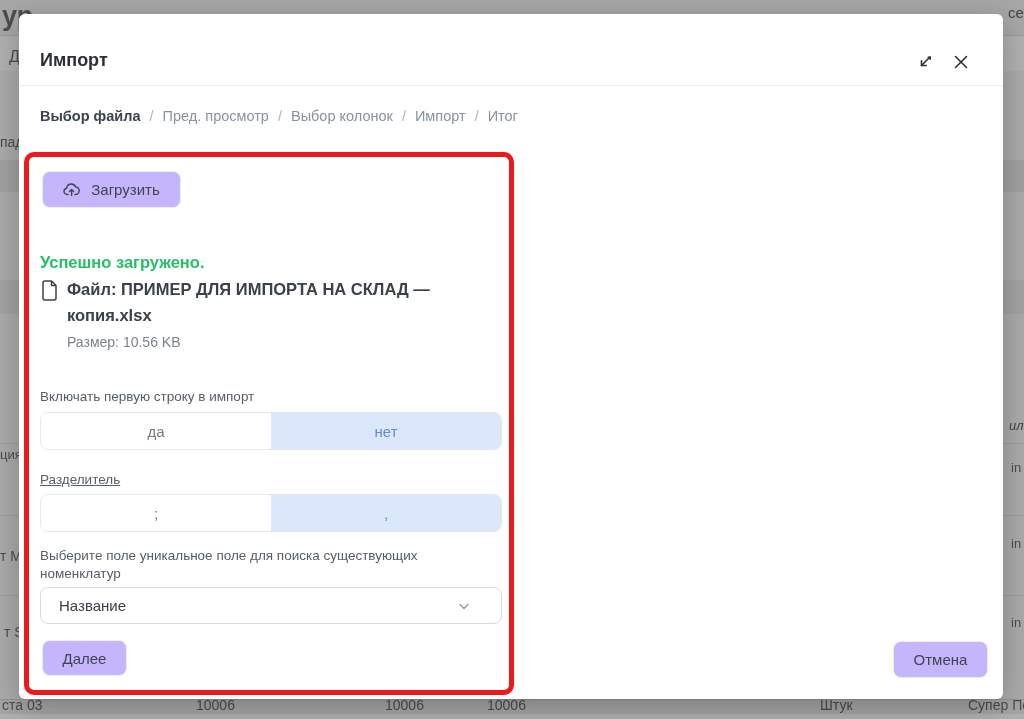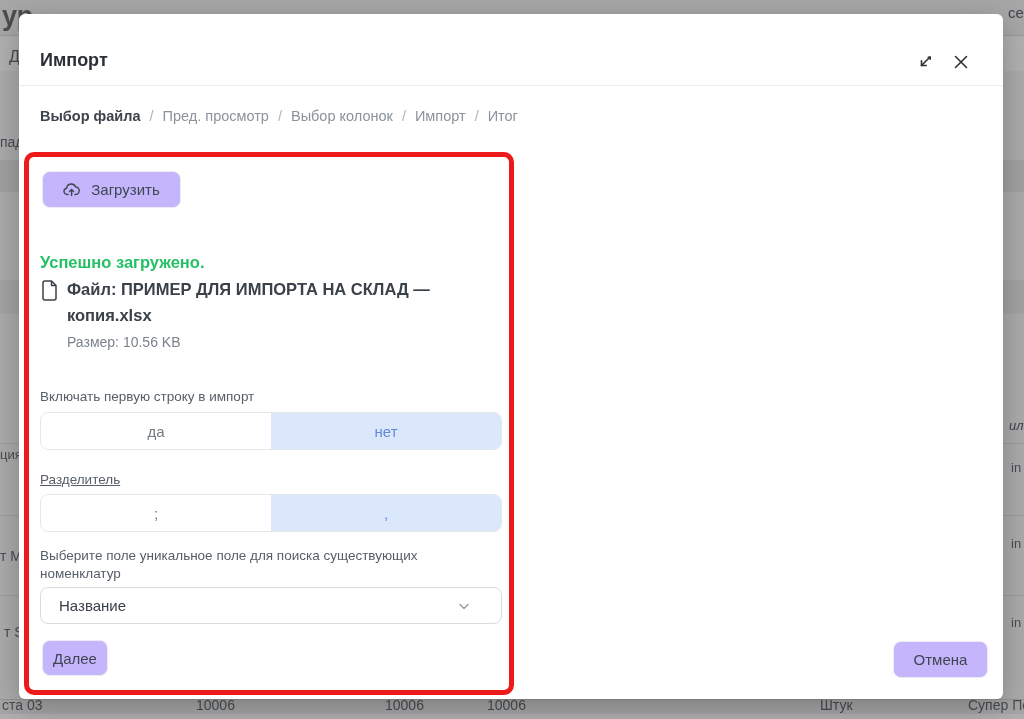--- a/index.html
+++ b/index.html
@@ -76,21 +76,21 @@
   .seg-sep   { top:480px; }
   .seg-opt { flex:1; display:flex; align-items:center; justify-content:center;
              font-size:15px; color:#737b85; cursor:pointer; background:#fff; }
   .seg-opt.selected { background:#dbe7fb; color:#6289d7; }
 
   .select { position:absolute; left:21px; top:573px; width:462px; height:37px; border:1px solid #d8dce2;
             border-radius:8px; display:flex; align-items:center; padding:0 30px 0 18px;
             font-size:15px; color:#3a4149; cursor:pointer; background:#fff; }
   .select .chev { margin-left:auto; color:#9aa0a8; }
 
-  .next-btn   { position:absolute; left:23px;  top:626px; width:66px; height:36px; }
+  .next-btn   { position:absolute; left:23px;  top:626px; width:85px; height:36px; }
   .cancel-btn { position:absolute; left:874px; top:627px; width:95px; height:37px; }
 
   .info-box { position:absolute; left:514px; top:162px; width:455px; height:80px;
               background:#c4ebf3; border-radius:8px; padding:15px 20px; }
   .info-box .txt { width:345px; font-size:15.5px; color:#2a2f36; line-height:25px; }
 
   
   .red-rect { position:absolute; left:24px; top:152px; width:490px; height:543px;
               border:5px solid #ec1a1a; border-radius:10px; pointer-events:none; }
 

